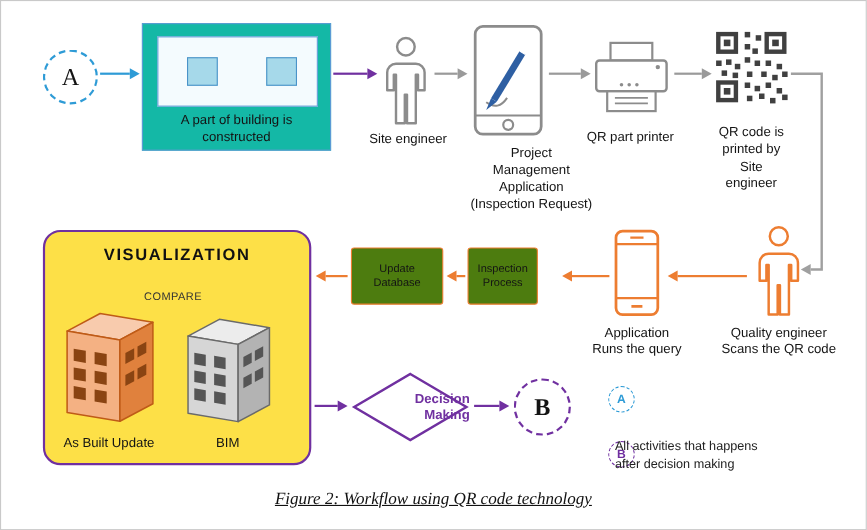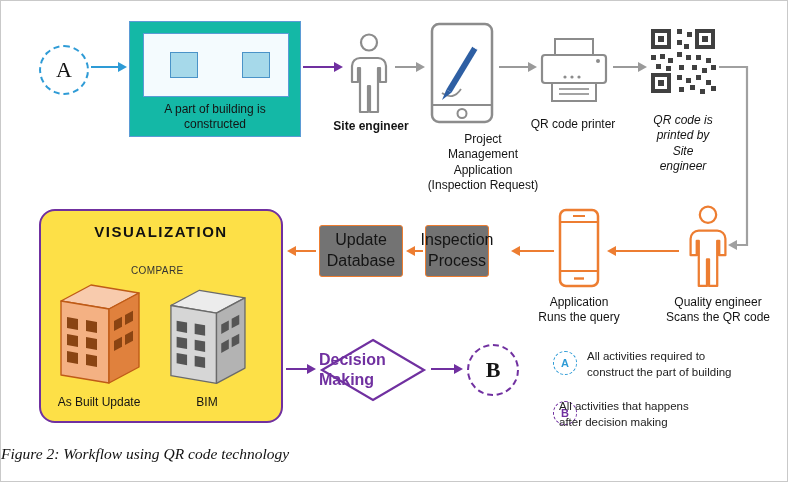--- a/index.html
+++ b/index.html
@@ -11,43 +11,43 @@
   .lbl { position:absolute; text-align:center; font-size:12px; line-height:1.28;
          color:#141414; white-space:pre-line; }
   .circle { position:absolute; border-radius:50%; display:flex; align-items:center;
             justify-content:center; background:#fff; color:#141414; }
   .circle.a { border:2px dashed var(--blue); font:400 22px "Liberation Serif", serif; }
   .circle.b { border:2.4px dashed var(--purple); font:700 22px "Liberation Serif", serif; }
   .building-box { position:absolute; border:1.6px solid #5b9bd5; background:#14b8a6; }
   .inner-bld { position:absolute; border:1.4px solid #5b9bd5; background:#f4fbfe; }
   .sq { position:absolute; border:1.3px solid #4a93c8; background:#a6d9ea; }
   .obox { position:absolute; border:1.6px solid var(--orange); border-radius:3px;
-          background:#737373; display:flex; align-items:center; justify-content:center;
-          text-align:center; font-size:16px; line-height:1.3; color:#141414;
+          background:#4d7c0f; display:flex; align-items:center; justify-content:center;
+          text-align:center; font-size:10px; line-height:1.3; color:#141414;
           white-space:pre-line; }
   .visbox { position:absolute; border:2.5px solid var(--purple); border-radius:16px; background:#fde047; }
   .vis-title { position:absolute; top:12px; left:0; width:100%; text-align:center;
                font-size:15px; font-weight:700; letter-spacing:1.5px; color:#111; }
   .compare { position:absolute; font-size:10px; color:#333; letter-spacing:.4px; }
   .arrow { position:absolute; display:flex; align-items:center; height:10px; }
   .arrow .shaft { flex:1; height:2.4px; background:var(--c); }
   .arrow .head { width:0; height:0; border-top:5px solid transparent;
                  border-bottom:5px solid transparent; border-left:9px solid var(--c); }
   .arrow.left { flex-direction:row-reverse; }
   .arrow.left .head { border-left:none; border-right:9px solid var(--c); }
   .diamond-lbl { position:absolute; width:100%; top:50%; transform:translateY(-50%);
-                 text-align:left; font-size:16px; font-weight:700; color:var(--purple);
+                 text-align:right; font-size:12px; font-weight:700; color:var(--purple);
                  line-height:1.25; white-space:pre-line; }
   .legend-circle { position:absolute; width:24px; height:24px; border-radius:50%;
                    display:flex; align-items:center; justify-content:center;
                    font-size:11px; font-weight:700; background:#fff; }
   .legend-text { position:absolute; font-size:11.5px; line-height:1.35; color:#222;
                  white-space:pre-line; }
-  .caption { position:absolute; top:444px; left:0; width:100%; 
-             font:italic 15.5px "Liberation Serif", serif; color:#111; }
+  .caption { position:absolute; top:444px; left:0; width:100%; text-align:center;
+             font:italic 15.5px "Liberation Serif", serif; color:#111;text-decoration:underline; }
 </style>
 </head>
 <body>
 
 <div class="canvas">
 
   <div class="circle a" style="left:38px; top:44px; width:50px; height:50px;">
     <span>A</span>
   </div>
 
@@ -67,21 +67,21 @@
 
   <div class="arrow" style="left:302px; top:61px; width:40px; --c:var(--purple);">
     <span class="shaft"></span>
     <span class="head"></span>
   </div>
 
   <svg class="abs" style="left:346px; top:32px;" width="44" height="84" viewBox="0 0 44 84">
     <circle cx="22" cy="9.5" r="8" fill="#fff" stroke="#8c8c8c" stroke-width="2.2"></circle>
     <path d="M13,25 h18 a8,8 0 0 1 8,8 v16 h-6 v-14 h-2 v44 h-8 v-26 h-2 v26 h-8 v-44 h-2 v14 h-6 v-16 a8,8 0 0 1 8,-8 z" fill="#fff" stroke="#8c8c8c" stroke-width="2.2" stroke-linejoin="round"></path>
   </svg>
-  <div class="lbl" style="left:326px; top:118px; width:88px;font-weight:bold;">Site engineer</div>
+  <div class="lbl" style="left:326px; top:118px; width:88px;">Site engineer</div>
 
   <div class="arrow" style="left:394px; top:61px; width:30px; --c:var(--gray);">
     <span class="shaft"></span>
     <span class="head"></span>
   </div>
 
   <svg class="abs" style="left:428px; top:20px;" width="66" height="104" viewBox="0 0 66 104">
     <rect x="3" y="3" width="60" height="98" rx="7" fill="#fff" stroke="#8c8c8c" stroke-width="2.5"></rect>
     <line x1="3" y1="84" x2="63" y2="84" stroke="#8c8c8c" stroke-width="2"></line>
     <circle cx="33" cy="92.5" r="4.5" fill="none" stroke="#8c8c8c" stroke-width="2"></circle>
@@ -104,21 +104,21 @@
     <rect x="16" y="2" width="38" height="16" fill="#fff" stroke="#8c8c8c" stroke-width="2"></rect>
     <rect x="3" y="18" width="64" height="28" rx="3" fill="#fff" stroke="#8c8c8c" stroke-width="2.2"></rect>
     <circle cx="59" cy="24" r="2" fill="#8c8c8c"></circle>
     <circle cx="26" cy="40" r="1.6" fill="#8c8c8c"></circle>
     <circle cx="33" cy="40" r="1.6" fill="#8c8c8c"></circle>
     <circle cx="40" cy="40" r="1.6" fill="#8c8c8c"></circle>
     <rect x="13" y="46" width="44" height="18" fill="#fff" stroke="#8c8c8c" stroke-width="2"></rect>
     <line x1="20" y1="52" x2="50" y2="52" stroke="#8c8c8c" stroke-width="1.6"></line>
     <line x1="20" y1="57" x2="50" y2="57" stroke="#8c8c8c" stroke-width="1.6"></line>
   </svg>
-  <div class="lbl" style="left:522px; top:116px; width:100px;">QR code printer</div>
+  <div class="lbl" style="left:522px; top:116px; width:100px;">QR part printer</div>
 
   <div class="arrow" style="left:612px; top:61px; width:34px; --c:var(--gray);">
     <span class="shaft"></span>
     <span class="head"></span>
   </div>
 
   <svg class="abs" style="left:648px; top:26px;" width="68" height="68" viewBox="0 0 68 68" fill="#404040">
     <rect x="2" y="2" width="20" height="20"></rect>
       <rect x="6" y="6" width="12" height="12" fill="#fff"></rect>
       <rect x="9" y="9" width="6" height="6"></rect>
@@ -147,35 +147,35 @@
       <rect x="62" y="38" width="5" height="5"></rect>
       <rect x="28" y="48" width="5" height="5"></rect>
     <rect x="37" y="51" width="5" height="5"></rect>
       <rect x="47" y="48" width="5" height="5"></rect>
       <rect x="57" y="53" width="5" height="5"></rect>
     <rect x="30" y="60" width="5" height="5"></rect>
       <rect x="41" y="58" width="5" height="5"></rect>
       <rect x="51" y="62" width="5" height="5"></rect>
     <rect x="62" y="59" width="5" height="5"></rect>
   </svg>
-  <div class="lbl" style="left:642px; top:112px; width:80px;font-style:italic;">QR code is
+  <div class="lbl" style="left:642px; top:112px; width:80px;">QR code is
 printed by
 Site
 engineer</div>
 
   <svg class="abs" style="left:710px; top:58px;" width="48" height="196" viewBox="0 0 48 196">
     <polyline points="8,8 36,8 36,186 26,186" fill="none" stroke="#a0a0a0" stroke-width="2.2"></polyline>
     <polygon points="26,181 26,191 17,186" fill="#a0a0a0"></polygon>
   </svg>
 
   <svg class="abs" style="left:684px; top:204px;" width="46" height="86" viewBox="0 0 44 84">
     <circle cx="22" cy="9.5" r="8" fill="#fff" stroke="#ED7D31" stroke-width="2.2"></circle>
     <path d="M13,25 h18 a8,8 0 0 1 8,8 v16 h-6 v-14 h-2 v44 h-8 v-26 h-2 v26 h-8 v-44 h-2 v14 h-6 v-16 a8,8 0 0 1 8,-8 z" fill="#fff" stroke="#ED7D31" stroke-width="2.2" stroke-linejoin="round"></path>
   </svg>
-  <div class="lbl" style="left:648px; top:294px; width:118px;margin-left:10px;">Quality engineer
+  <div class="lbl" style="left:648px; top:294px; width:118px;">Quality engineer
 Scans the QR code</div>
 
   <div class="arrow left" style="left:606px; top:245px; width:72px; --c:var(--orange);">
     <span class="shaft"></span>
     <span class="head"></span>
   </div>
 
   <svg class="abs" style="left:556px; top:206px;" width="44" height="82" viewBox="0 0 44 82">
     <rect x="3" y="3" width="38" height="76" rx="6" fill="#fff" stroke="#ED7D31" stroke-width="2.5"></rect>
     <line x1="3" y1="15" x2="41" y2="15" stroke="#ED7D31" stroke-width="2"></line>
@@ -268,22 +268,20 @@
     <span class="head"></span>
   </div>
 
   <div class="circle b" style="left:466px; top:343px; width:52px; height:52px;">
     <span>B</span>
   </div>
 
   <div class="legend-circle" style="left:552px; top:350px; border:1.6px dashed var(--blue); color:var(--blue);">
     <span>A</span>
   </div>
-  <div class="legend-text" style="left:586px; top:348px; width:188px;">All activities required to
-construct the part of building</div>
 
   <div class="legend-circle" style="left:552px; top:400px; border:1.6px dashed var(--purple); color:var(--purple);">
     <span>B</span>
   </div>
   <div class="legend-text" style="left:558px; top:398px; width:188px;">All activities that happens
 after decision making</div>
 
   <div class="caption">Figure 2: Workflow using QR code technology</div>
 
 </div>

